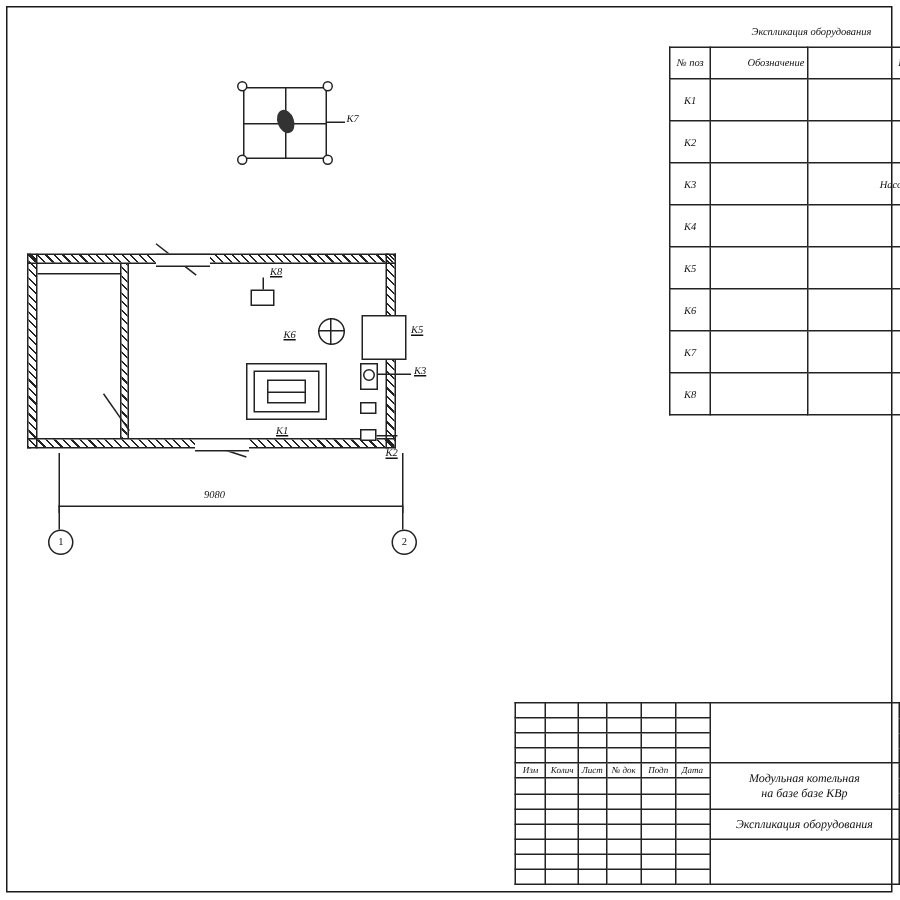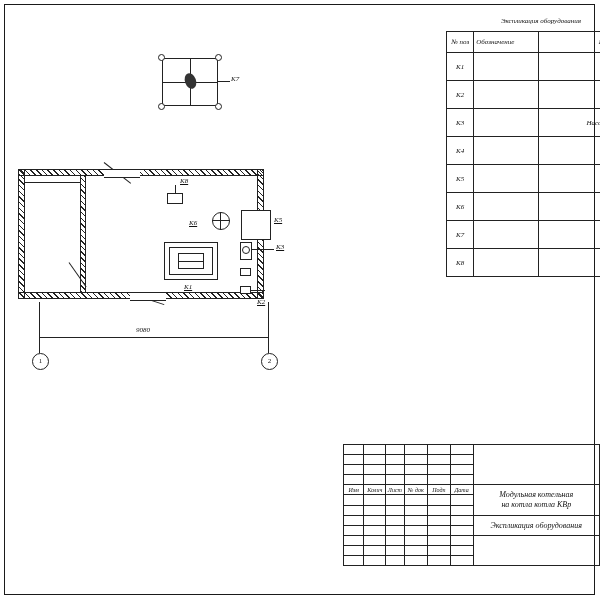--- a/index.html
+++ b/index.html
@@ -116,33 +116,33 @@
     vertical-align: middle;
     font-weight: normal;
     margin-left: 31px;
   }
   table.spec-tbl th.c-pos, table.spec-tbl td.c-pos {
     width: 31px;
     text-align: center;
   }
   table.spec-tbl th.c-des, table.spec-tbl td.c-des {
     width: 75px;
-    text-align: left;
+    text-align: right;
   }
   table.spec-tbl th.c-name, table.spec-tbl td.c-name {
     width: 140px;
     text-align: right;
     padding-right: 3px;
   }
   table.spec-tbl tr.head th { height: 20px; }
 
   
   .stamp {
     position: absolute;
-    left: 343px; top: 444px;
+    left: 343px; top: 468px;
     font-size: 6.5px;
     font-style: italic;
   }
   table.stamp-tbl {
     border-collapse: collapse;
     table-layout: fixed;
   }
   table.stamp-tbl td {
     border: 1px solid #222;
     height: 9px;
@@ -336,21 +336,21 @@
       </tr>
       <tr class="hdr-row">
         <td class="col-a">Изм</td>
         <td class="col-b">Колич</td>
         <td class="col-c">Лист</td>
         <td class="col-d">№ док</td>
         <td class="col-e">Подп</td>
         <td class="col-f">Дата</td>
         <td class="col-g" rowspan="3" style="height:30px;">
           <div class="stamp-title">Модульная котельная</div>
-          <div class="stamp-title">на котла котла КВр</div>
+          <div class="stamp-title">на базе базе КВр</div>
         </td>
       </tr>
       <tr>
         <td class="col-a"></td>
         <td class="col-b"></td>
         <td class="col-c"></td>
         <td class="col-d"></td>
         <td class="col-e"></td>
         <td class="col-f"></td>
       </tr>

